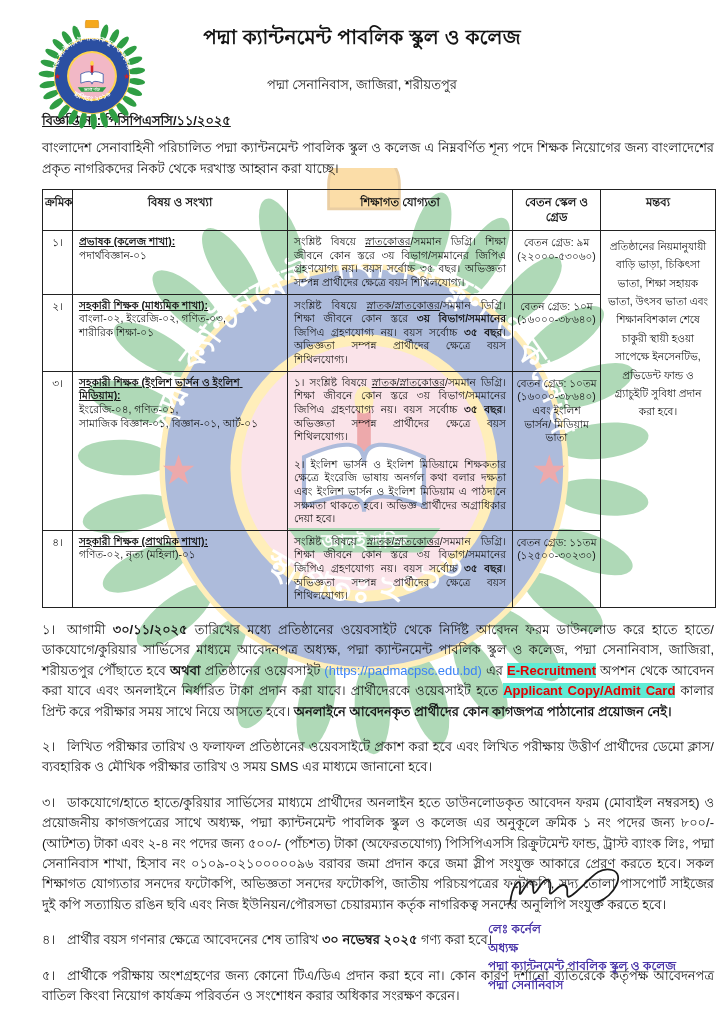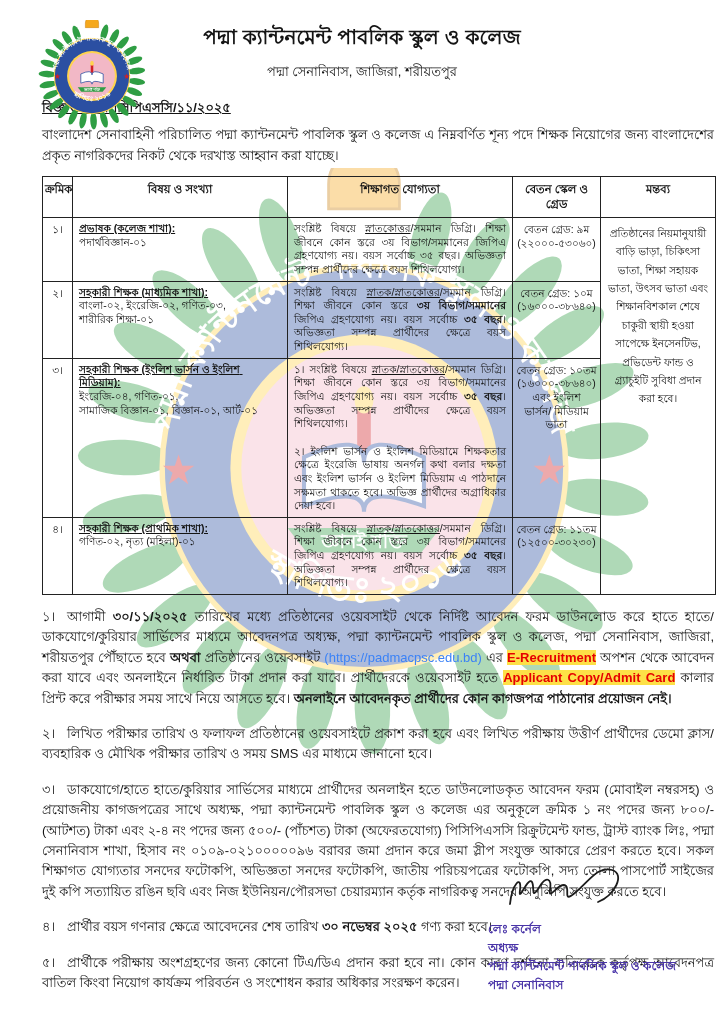--- a/index.html
+++ b/index.html
@@ -7,21 +7,21 @@
     position:relative;width:724px;height:1024px;margin:0 auto;background:#ffffff;
     font-family:"Liberation Sans","DejaVu Sans",sans-serif;color:#141414;overflow:hidden;
   }
   
   .watermark{position:absolute;left:64px;top:168px;width:600px;height:600px;opacity:.38;z-index:0;}
   .content{position:relative;z-index:1;}
   
   .logo{position:absolute;left:36px;top:20px;width:112px;height:112px;}
   .head{text-align:center;padding-top:22px;}
   .title{margin:0;font-size:20px;font-weight:bold;letter-spacing:.2px;}
-  .subtitle{margin-top:7px;font-size:13px;}
+  .subtitle{margin-top:20px;font-size:13px;}
   .notice-ellipse{
     width:212px;height:44px;margin:15px auto 0;background:#d9d9d9;border:2px solid #5a5a5a;
     border-radius:50%;display:flex;align-items:center;justify-content:center;
     font-weight:bold;font-size:16px;
   }
   
   .ref{margin:15px 30px 0 42px;font-size:13px;font-weight:bold;text-decoration:underline;}
   .intro{margin:5px 10px 8px 42px;width:672px;font-size:13px;line-height:1.62;text-align:justify;}
   
   table.notice{border-collapse:collapse;table-layout:fixed;width:673px;margin:10px 0 0 42px;
@@ -32,21 +32,21 @@
   td.c-subject{padding:4px 6px;white-space:pre-wrap;}
   td.c-qual{padding:4px 6px;text-align:justify;white-space:pre-wrap;}
   td.c-pay{padding:5px 3px;text-align:center;white-space:pre-wrap;}
   td.c-remarks{padding:6px 5px;text-align:center;line-height:1.75;vertical-align:top;}
   
   .sg-n{}
   .sg-b{font-weight:700;}
   .sg-u{text-decoration:underline;}
   .sg-bu{font-weight:700;text-decoration:underline;}
   .sg-g{color:#3b82f6;font-weight:400;}
-  .sg-hl{background:#fde047;color:#e60000;font-weight:700;}
+  .sg-hl{background:#5eead4;color:#e60000;font-weight:700;}
   
   .points{margin:12px 10px 0 42px;width:672px;font-size:13px;line-height:1.57;text-align:justify;}
   .points p{margin:0 0 15px 0;white-space:pre-wrap;}
   .pt-num{padding-right:12px;font-weight:normal;}
   
   .signature{position:absolute;left:488px;top:862px;width:196px;z-index:1;}
   .sig-scrawl{display:block;margin-left:14px;}
   .sig-lines{font-size:12px;font-weight:bold;color:#4a35a8;line-height:1.55;}
 </style>
 </head>

